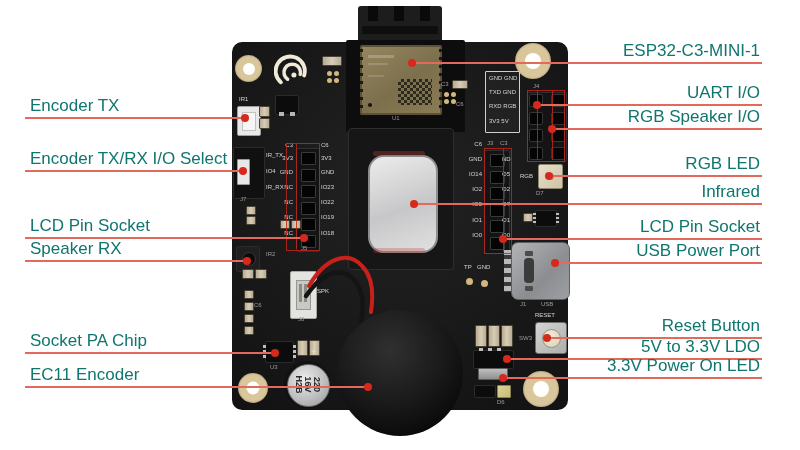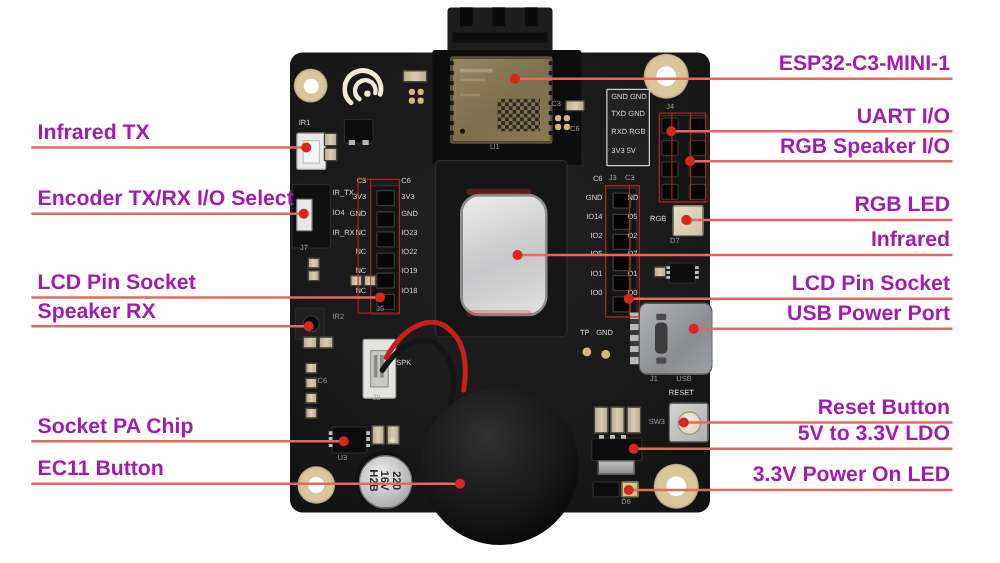--- a/index.html
+++ b/index.html
@@ -3,21 +3,21 @@
 <meta charset="utf-8">
 <style>
   html,body{margin:0;padding:0;background:#fff;}
   .scene{position:relative;width:800px;height:450px;background:#ffffff;overflow:hidden;
          font-family:"Liberation Sans",sans-serif;}
   
   .co{position:absolute;height:2px;z-index:60;}
   .co-line{position:absolute;left:0;right:0;top:0;height:1.5px;background:#e4695d;}
   .co-dot{position:absolute;top:-3px;width:8px;height:8px;border-radius:50%;background:#d7281d;}
   .co-dot.re{right:-4px}.co-dot.le{left:-4px}
-  .co-label{position:absolute;bottom:3px;white-space:nowrap;font-size:17px;color:#a21caf;font-weight:bold;}
+  .co-label{position:absolute;bottom:3px;white-space:nowrap;font-size:17px;color:#0f766e;}
   .co-label.lft{left:5px}.co-label.rgt{right:2px}
   
   .board{position:absolute;left:232px;top:42px;width:336px;height:368px;background:
     radial-gradient(circle at 50% 40%, #232323 0%, #191919 55%, #121212 100%);
     border-radius:10px;z-index:1;}
   .hole{position:absolute;border-radius:50%;background:#d9c69b;z-index:3;
     box-shadow:inset 0 0 2px rgba(0,0,0,.45);}
   .hole i{position:absolute;left:50%;top:50%;transform:translate(-50%,-50%);
     border-radius:50%;background:#fff;display:block;}
   .ss{position:absolute;font-size:6px;line-height:7px;color:#d6d6d6;z-index:6;white-space:nowrap;}
@@ -278,21 +278,21 @@
   <div class="part cap" style="left:501px;top:325px;width:10px;height:20px;"></div>
   <div class="part chip" style="left:473px;top:350px;width:39px;height:17px;">
     <div style="position:absolute;left:5px;top:-3px;width:26px;height:3px;background:repeating-linear-gradient(to right,#bfbfbf 0 4px,transparent 4px 9px);"></div>
   </div>
   <div class="part" style="left:478px;top:368px;width:28px;height:10px;background:linear-gradient(#c0c0c0,#8f8f8f);border:1px solid #5c5c5c;border-radius:1px;"></div>
   <div class="part chip" style="left:474px;top:385px;width:20px;height:11px;"></div>
   <div class="part" style="left:497px;top:385px;width:12px;height:11px;background:linear-gradient(135deg,#ded394,#c6b978);border:1px solid #8c8150;border-radius:1px;"></div>
   <span class="ss dim" style="left:497px;top:399px;">D6</span>
 
   <div class="co" style="left:25px;top:117px;width:220px;">
-    <span class="co-label lft">Infrared TX</span>
+    <span class="co-label lft">Encoder TX</span>
     <span class="co-line"></span>
     <span class="co-dot re"></span>
   </div>
   <div class="co" style="left:25px;top:170px;width:218px;">
     <span class="co-label lft">Encoder TX/RX I/O Select</span>
     <span class="co-line"></span>
     <span class="co-dot re"></span>
   </div>
   <div class="co" style="left:25px;top:237px;width:279px;">
     <span class="co-label lft">LCD Pin Socket</span>
@@ -303,21 +303,21 @@
     <span class="co-label lft">Speaker RX</span>
     <span class="co-line"></span>
     <span class="co-dot re"></span>
   </div>
   <div class="co" style="left:25px;top:352px;width:250px;">
     <span class="co-label lft">Socket PA Chip</span>
     <span class="co-line"></span>
     <span class="co-dot re"></span>
   </div>
   <div class="co" style="left:25px;top:386px;width:343px;">
-    <span class="co-label lft">EC11 Button</span>
+    <span class="co-label lft">EC11 Encoder</span>
     <span class="co-line"></span>
     <span class="co-dot re"></span>
   </div>
 
   <div class="co" style="left:412px;top:62px;width:350px;">
     <span class="co-label rgt">ESP32-C3-MINI-1</span>
     <span class="co-line"></span>
     <span class="co-dot le"></span>
   </div>
   <div class="co" style="left:537px;top:104px;width:225px;">
@@ -353,19 +353,19 @@
   <div class="co" style="left:547px;top:337px;width:215px;">
     <span class="co-label rgt">Reset Button</span>
     <span class="co-line"></span>
     <span class="co-dot le"></span>
   </div>
   <div class="co" style="left:507px;top:358px;width:255px;">
     <span class="co-label rgt">5V to 3.3V LDO</span>
     <span class="co-line"></span>
     <span class="co-dot le"></span>
   </div>
-  <div class="co" style="left:503px;top:391px;width:259px;text-align:right;">
+  <div class="co" style="left:503px;top:377px;width:259px;text-align:right;">
     <span class="co-label rgt">3.3V Power On LED</span>
     <span class="co-line"></span>
     <span class="co-dot le"></span>
   </div>
 
 </div>
 
 </body></html>

